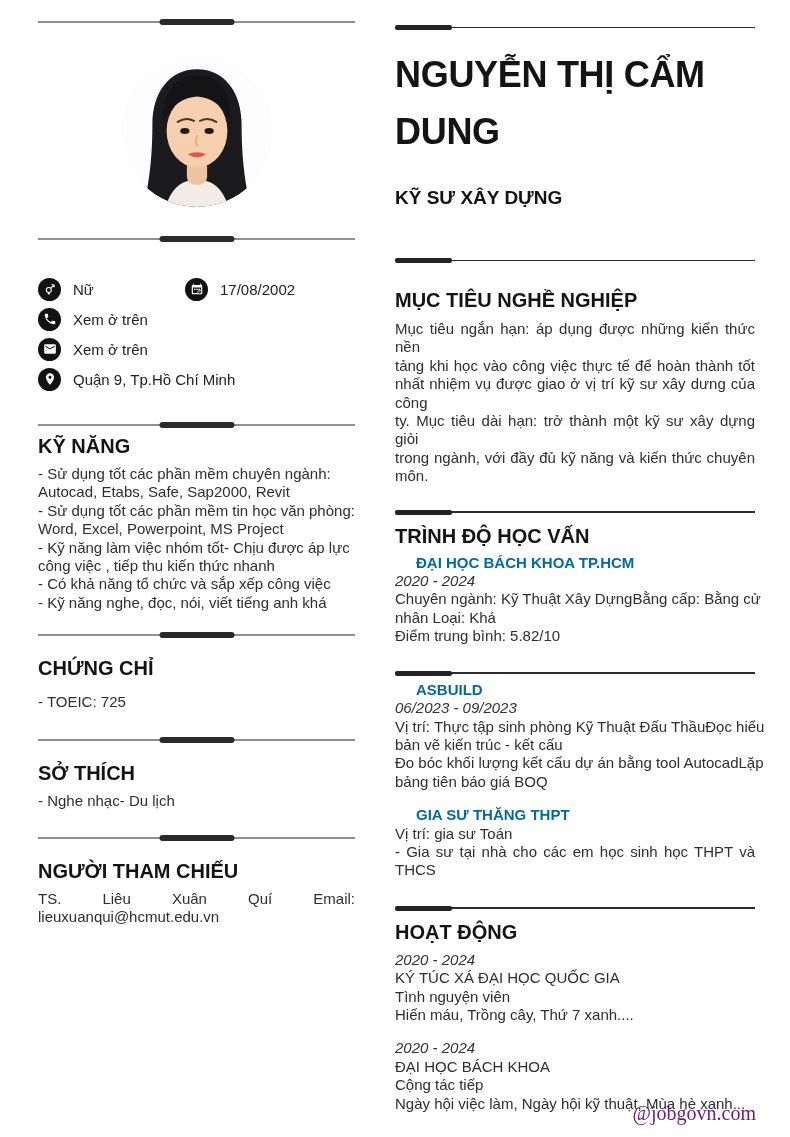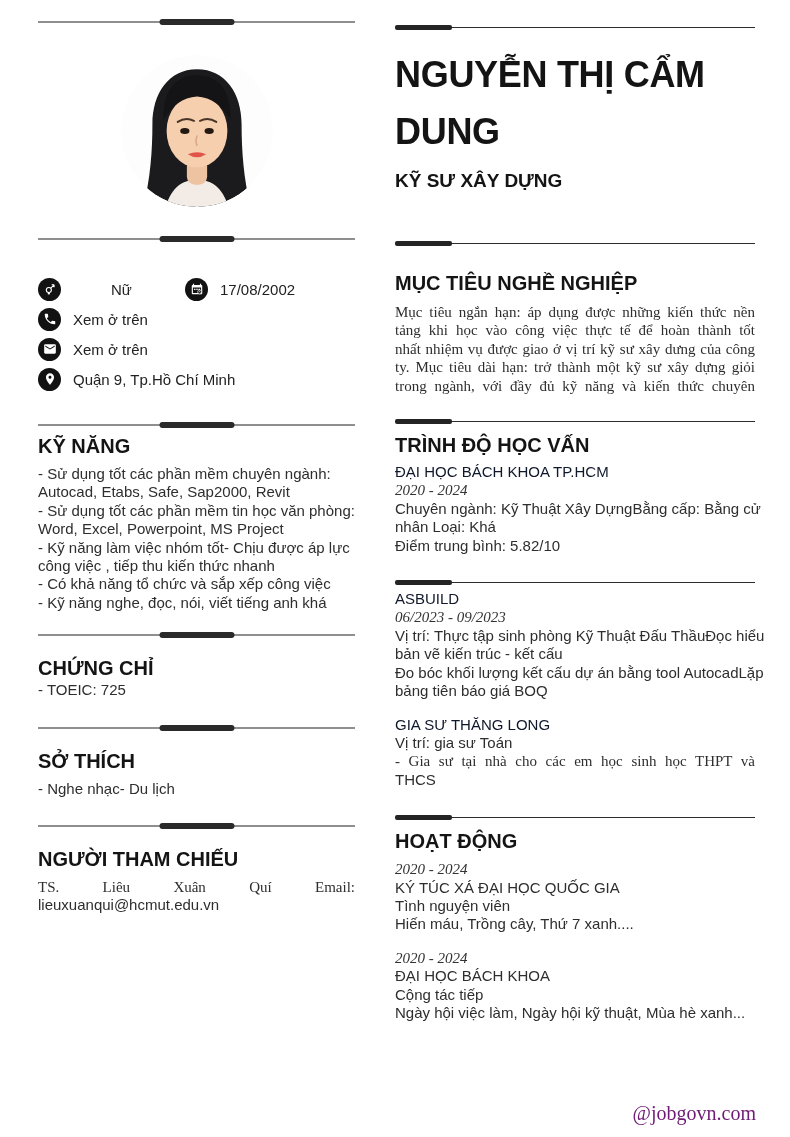--- a/index.html
+++ b/index.html
@@ -23,29 +23,29 @@
   
   .div-r { position:relative; height:5px; }
   .div-r::before { content:""; position:absolute; left:0; right:0; top:1.7px; height:1.6px; background:#2c2c2c; }
   .div-r .seg { position:absolute; left:0; top:0; width:57px; height:5px; background:#242424; border-radius:2px; }
 
   h1 { font-size:36px; line-height:57px; font-weight:700; color:#141414; letter-spacing:-0.3px; }
   h2 { font-size:20px; line-height:26px; font-weight:700; color:#141414; }
   .subtitle { font-size:19px; line-height:24px; font-weight:700; color:#141414; }
 
   .line { font-size:15px; line-height:18.4px; white-space:nowrap; }
-  .just { white-space:normal; text-align:justify; text-align-last:justify;font-family:Liberation Serif, serif; }
-  .b    { font-weight:400; color:#0f172a; }
-  .i    { font-style:italic; color:#333;font-family:Liberation Serif, serif; }
+  .just { white-space:normal; text-align:justify; text-align-last:justify; }
+  .b    { font-weight:700; color:#0369a1;margin-left:21px; }
+  .i    { font-style:italic; color:#333; }
 
   
   .contact { margin-top:32px; }
   .crow { display:flex; align-items:center; height:30px; }
   .crow .cell { display:flex; align-items:center; }
-  .crow .cell.first { width:147px;gap:38px; }
+  .crow .cell.first { width:147px; }
   .cicon { width:23px; height:23px; border-radius:50%; background:#121212; display:flex; align-items:center; justify-content:center; flex:0 0 23px; }
   .cicon svg { width:14px; height:14px; display:block; }
   .ctext { margin-left:12px; font-size:15px; color:#222; white-space:nowrap; }
 
   .avatar { width:152px; height:152px; border-radius:50%; margin:30px auto 0; overflow:hidden; display:block; }
 
   .footer {
     position:absolute; right:34px; bottom:12px;
     font-family:Liberation Serif, serif;
     font-size:20px; color:#701a75;
@@ -161,21 +161,21 @@
       <div class="line">công việc , tiếp thu kiến thức nhanh</div>
       <div class="line">- Có khả năng tổ chức và sắp xếp công việc</div>
       <div class="line">- Kỹ năng nghe, đọc, nói, viết tiếng anh khá</div>
     </div>
 
     <div class="div-l" style="margin-top:20px">
         <span class="seg"></span>
       </div>
 
     <h2 style="margin-top:17px">CHỨNG CHỈ</h2>
-    <div class="line" style="margin-top:0">- TOEIC: 725</div>
+    <div class="line" style="margin-top:12px">- TOEIC: 725</div>
 
     <div class="div-l" style="margin-top:25px">
         <span class="seg"></span>
       </div>
 
     <h2 style="margin-top:17px">SỞ THÍCH</h2>
     <div class="line" style="margin-top:6px">- Nghe nhạc- Du lịch</div>
 
     <div class="div-l" style="margin-top:25px">
         <span class="seg"></span>
@@ -188,33 +188,34 @@
     </div>
   </div>
 
   <div class="col-right">
 
     <div class="div-r" style="margin-top:25px">
         <span class="seg"></span>
       </div>
 
     <h1 style="margin-top:16px">NGUYỄN THỊ CẨM DUNG</h1>
-    <div class="subtitle" style="margin-top:9px">KỸ SƯ XÂY DỰNG</div>
+    <div class="subtitle" style="margin-top:26px">KỸ SƯ XÂY DỰNG</div>
 
     <div class="div-r" style="margin-top:48px">
         <span class="seg"></span>
       </div>
 
     <h2 style="margin-top:24px">MỤC TIÊU NGHỀ NGHIỆP</h2>
     <div style="margin-top:7px">
       <div class="line just">Mục tiêu ngắn hạn: áp dụng được những kiến thức nền</div>
       <div class="line just">tảng khi học vào công việc thực tế để hoàn thành tốt</div>
       <div class="line just">nhất nhiệm vụ được giao ở vị trí kỹ sư xây dưng của công</div>
       <div class="line just">ty. Mục tiêu dài hạn: trở thành một kỹ sư xây dựng giỏi</div>
       <div class="line just">trong ngành, với đầy đủ kỹ năng và kiến thức chuyên</div>
+      <div class="line">môn.</div>
     </div>
 
     <div class="div-r" style="margin-top:24px">
         <span class="seg"></span>
       </div>
 
     <h2 style="margin-top:8px">TRÌNH ĐỘ HỌC VẤN</h2>
     <div class="line b" style="margin-top:5px">ĐẠI HỌC BÁCH KHOA TP.HCM</div>
     <div class="line i">2020 - 2024</div>
     <div class="line">Chuyên ngành: Kỹ Thuật Xây DựngBằng cấp: Bằng cử</div>
@@ -229,21 +230,21 @@
     <div>
       <div class="line b" style="margin-top:5px">ASBUILD</div>
       <div class="line i">06/2023 - 09/2023</div>
       <div class="line">Vị trí: Thực tập sinh phòng Kỹ Thuật Đấu ThầuĐọc hiểu</div>
       <div class="line">bản vẽ kiến trúc - kết cấu</div>
       <div class="line">Đo bóc khối lượng kết cấu dự án bằng tool AutocadLặp</div>
       <div class="line">bảng tiên báo giá BOQ</div>
     </div>
 
     <div>
-      <div class="line b" style="margin-top:15px">GIA SƯ THĂNG LONG</div>
+      <div class="line b" style="margin-top:15px">GIA SƯ THĂNG THPT</div>
       <div class="line">Vị trí: gia sư Toán</div>
       <div class="line just">- Gia sư tại nhà cho các em học sinh học THPT và</div>
       <div class="line">THCS</div>
     </div>
 
     <div class="div-r" style="margin-top:26px">
         <span class="seg"></span>
       </div>
 
     <h2 style="margin-top:8px">HOẠT ĐỘNG</h2>

